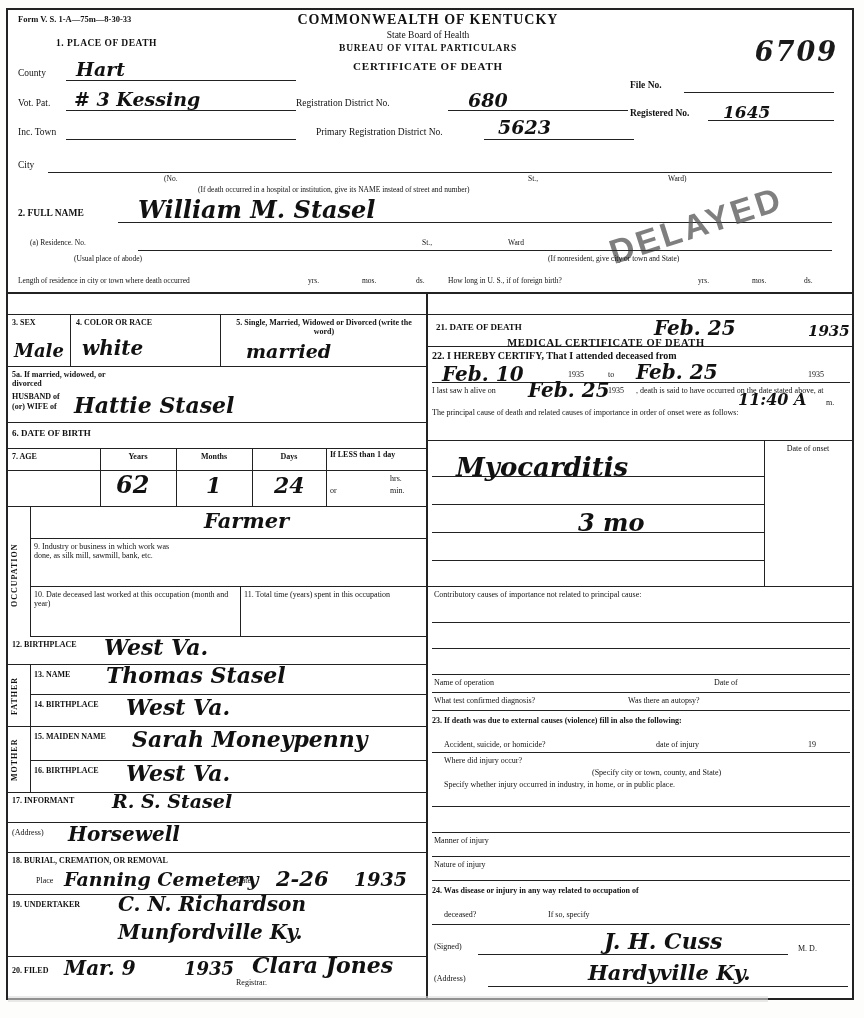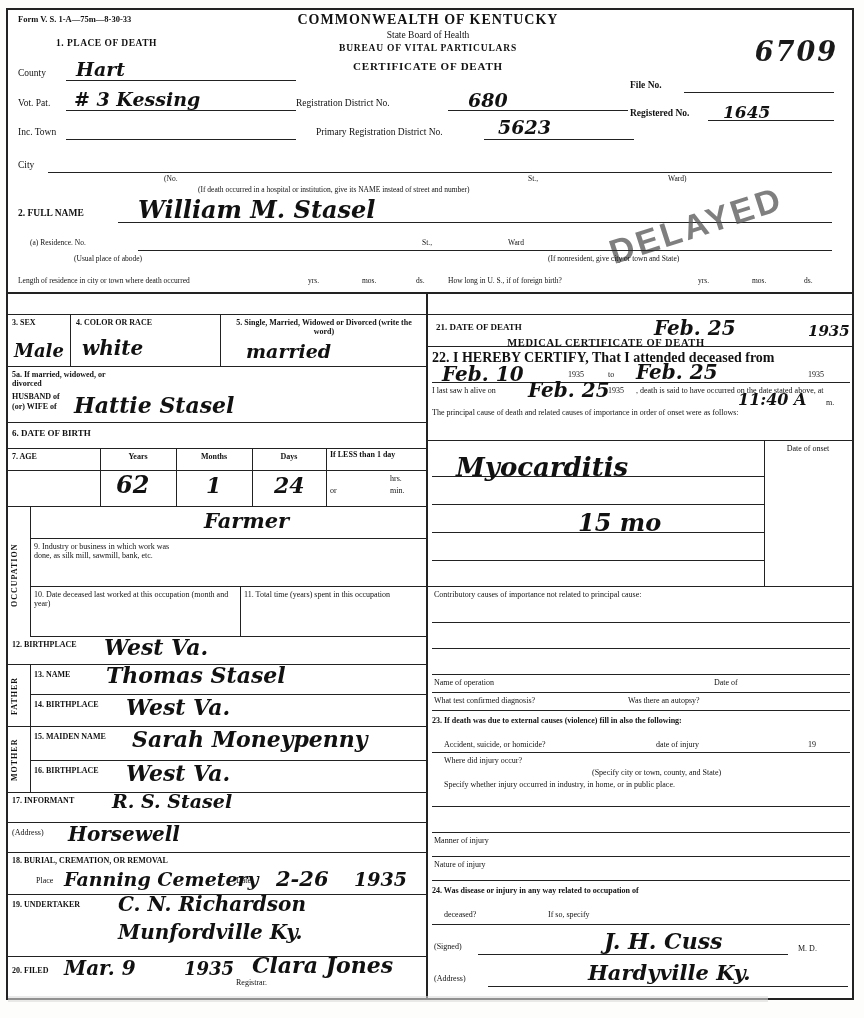--- a/index.html
+++ b/index.html
@@ -197,21 +197,21 @@
     <div class="hw" style="left:56px;top:946px;font-size:20px;">Mar. 9</div>
     <div class="hw" style="left:176px;top:948px;font-size:18px;">1935</div>
     <div class="cell-lbl" style="left:228px;top:968px;">Registrar.</div>
     <div class="hw" style="left:244px;top:942px;font-size:22px;">Clara Jones</div>
 
     <div class="ln" style="left:420px;top:336px;width:426px;"></div>
     <div class="cell-lbl bold" style="left:428px;top:312px;font-size:9px;">21. DATE OF DEATH</div>
     <div class="hw" style="left:646px;top:306px;font-size:20px;">Feb. 25</div>
     <div class="hw" style="left:800px;top:312px;font-size:15px;">1935</div>
 
-    <div class="cell-lbl bold" style="left:424px;top:340px;font-size:14px;">22.          I HEREBY CERTIFY, That I attended deceased from</div>
+    <div class="cell-lbl bold" style="left:424px;top:340px;font-size:10px;">22.          I HEREBY CERTIFY, That I attended deceased from</div>
     <div class="ln" style="left:424px;top:372px;width:418px;"></div>
     <div class="hw" style="left:434px;top:352px;font-size:20px;">Feb. 10</div>
     <div class="cell-lbl" style="left:560px;top:360px;">1935</div>
     <div class="cell-lbl" style="left:600px;top:360px;">to</div>
     <div class="hw" style="left:628px;top:350px;font-size:20px;">Feb. 25</div>
     <div class="cell-lbl" style="left:800px;top:360px;">1935</div>
 
     <div class="cell-lbl" style="left:424px;top:376px;">I last saw h    alive on</div>
     <div class="hw" style="left:520px;top:368px;font-size:20px;">Feb. 25</div>
     <div class="cell-lbl" style="left:600px;top:376px;">1935</div>
@@ -222,21 +222,21 @@
 
     <div class="vln" style="left:756px;top:430px;height:146px;"></div>
     <div class="ln" style="left:420px;top:430px;width:426px;"></div>
     <div class="cell-lbl" style="left:762px;top:434px;width:76px;text-align:center;">Date of onset</div>
     <div class="ln" style="left:424px;top:466px;width:332px;"></div>
     <div class="ln" style="left:424px;top:494px;width:332px;"></div>
     <div class="ln" style="left:424px;top:522px;width:332px;"></div>
     <div class="ln" style="left:424px;top:550px;width:332px;"></div>
     <div class="ln" style="left:420px;top:576px;width:426px;"></div>
     <div class="hw" style="left:448px;top:442px;font-size:26px;">Myocarditis</div>
-    <div class="hw" style="left:570px;top:498px;font-size:24px;">15 mo</div>
+    <div class="hw" style="left:570px;top:498px;font-size:24px;">3 mo</div>
 
     <div class="cell-lbl" style="left:426px;top:580px;width:330px;">Contributory causes of importance not related to principal cause:</div>
     <div class="ln" style="left:424px;top:612px;width:418px;"></div>
     <div class="ln" style="left:424px;top:638px;width:418px;"></div>
     <div class="ln" style="left:424px;top:664px;width:418px;"></div>
 
     <div class="cell-lbl" style="left:426px;top:668px;">Name of operation</div>
     <div class="cell-lbl" style="left:706px;top:668px;">Date of</div>
     <div class="ln" style="left:424px;top:682px;width:418px;"></div>
     <div class="cell-lbl" style="left:426px;top:686px;">What test confirmed diagnosis?</div>

